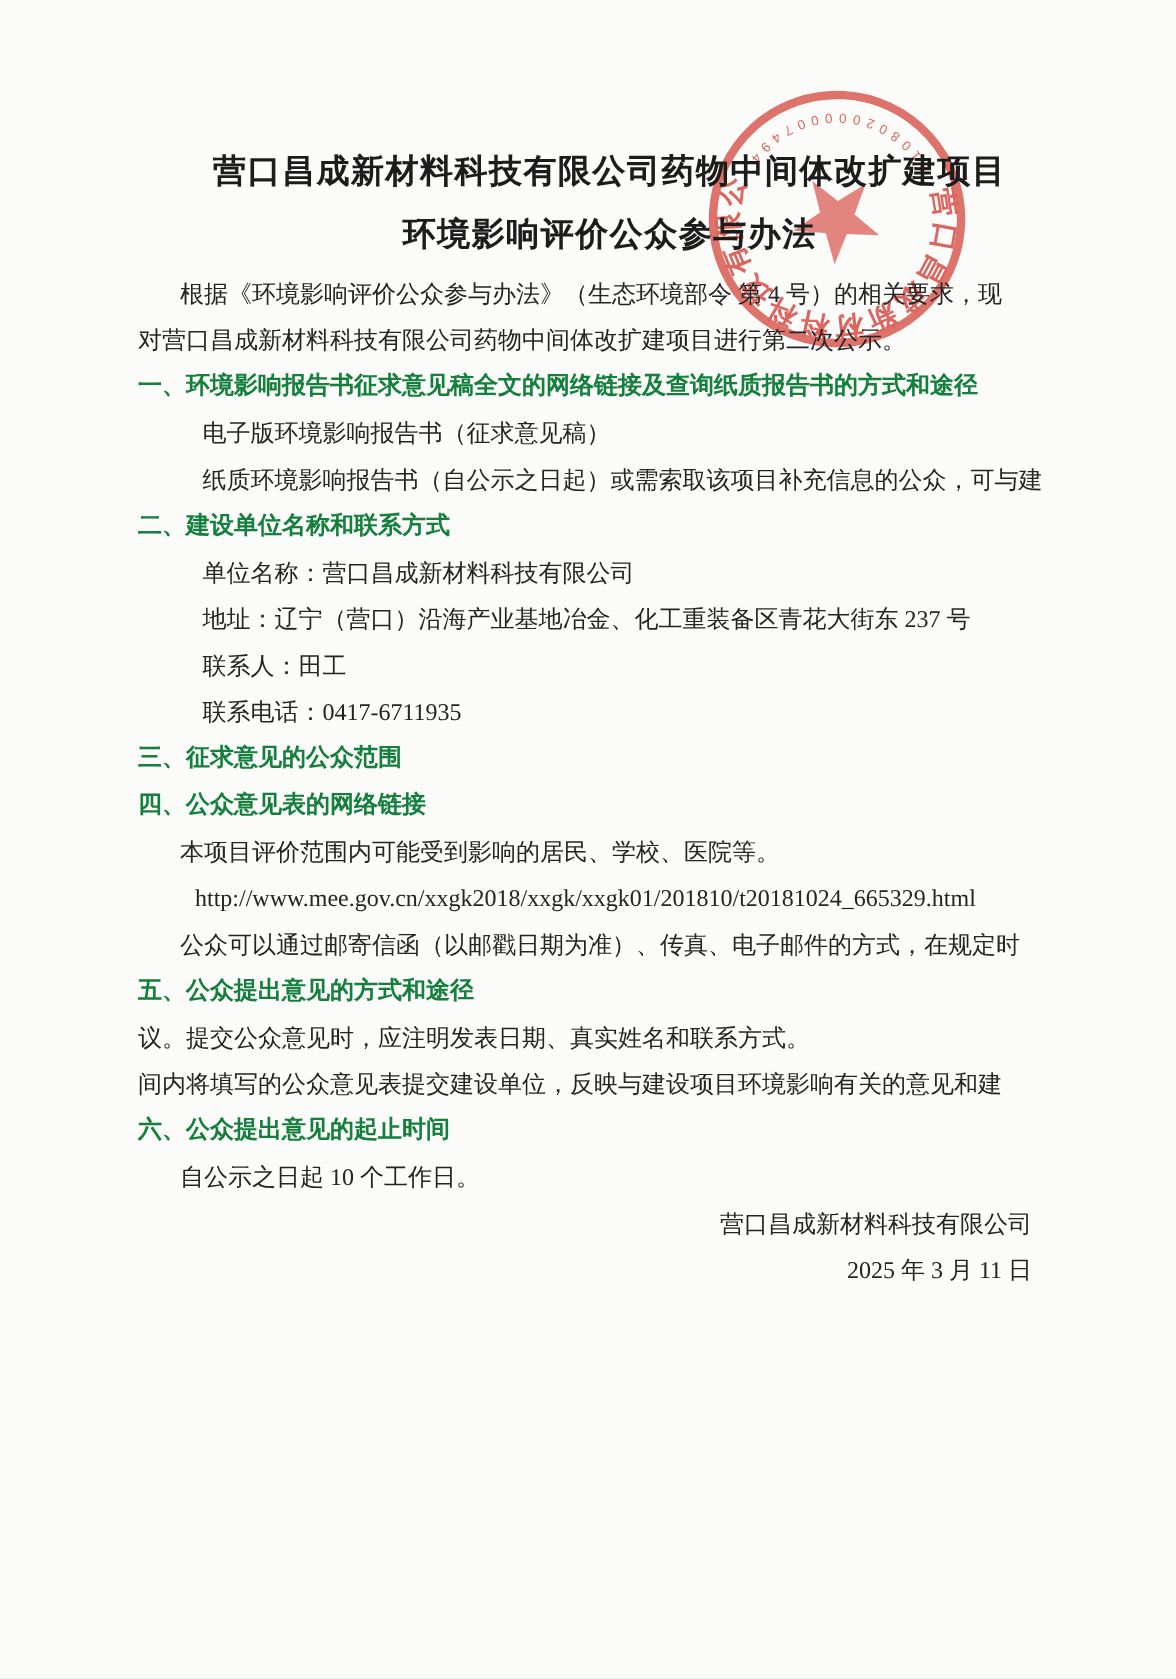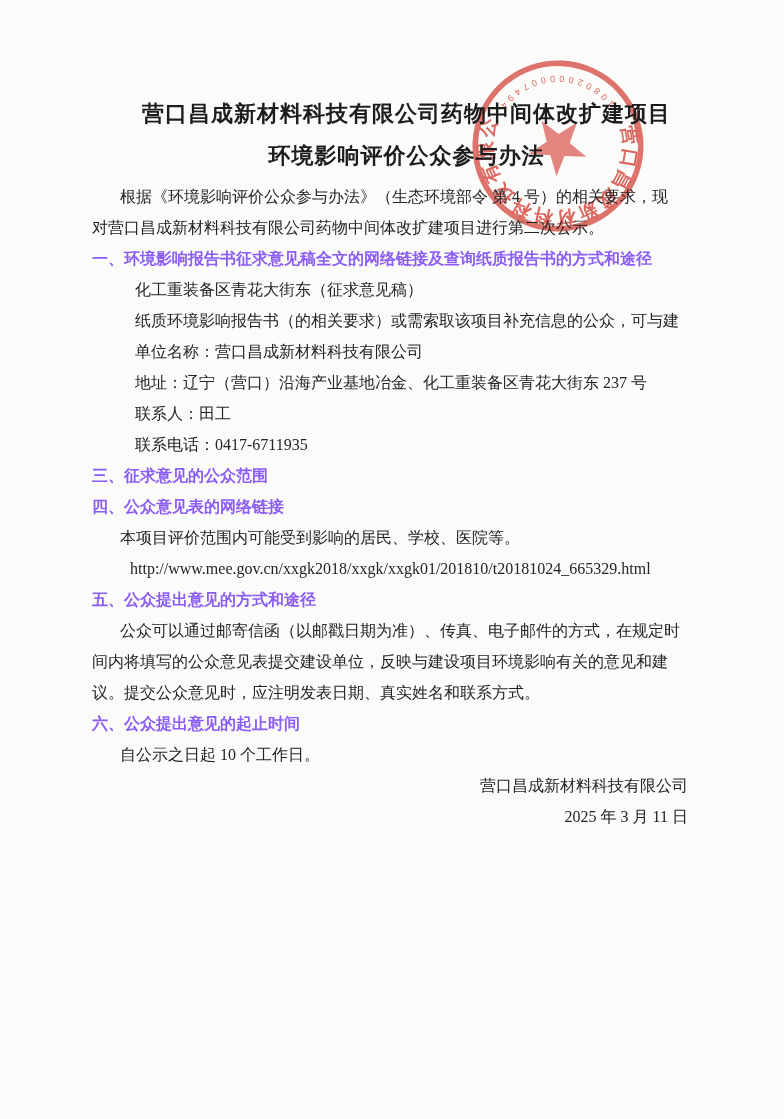--- a/index.html
+++ b/index.html
@@ -24,23 +24,23 @@
     line-height:42px;
     color:#1c1c1c;
   }
   .body-block{margin-top:4px;font-size:16px;}
   .ln{line-height:31px;white-space:nowrap;}
   .flush{padding-left:0;}
   .indent-sm{padding-left:28px;}
   .indent-md{padding-left:38px;}
   .indent-lg{padding-left:43px;}
   .heading{
-    font-family:Liberation Sans, sans-serif;
+    font-family:Liberation Mono, monospace;
     font-weight:700;
-    color:#8b5cf6;
+    color:#15803d;
   }
   .sign{
     line-height:31px;
     text-align:right;
     padding-right:33px;
   }
   
   .seal{
     position:absolute;
     left:463px;top:51px;
@@ -90,34 +90,35 @@
     <div class="title-block">
       <div class="title-line">营口昌成新材料科技有限公司药物中间体改扩建项目</div>
       <div class="title-line">环境影响评价公众参与办法</div>
     </div>
 
     <div class="body-block" id="body-container">
 
     <div class="ln indent-sm">根据《环境影响评价公众参与办法》（生态环境部令 第 4 号）的相关要求，现</div>
         <div class="ln flush">对营口昌成新材料科技有限公司药物中间体改扩建项目进行第二次公示。</div>
         <div class="ln heading">一、环境影响报告书征求意见稿全文的网络链接及查询纸质报告书的方式和途径</div>
-        <div class="ln indent-lg">化工重装备区青花大街东（征求意见稿）</div>
-        <div class="ln indent-lg">纸质环境影响报告书（的相关要求）或需索取该项目补充信息的公众，可与建</div>
+        <div class="ln indent-lg">电子版环境影响报告书（征求意见稿）</div>
+        <div class="ln indent-lg">纸质环境影响报告书（自公示之日起）或需索取该项目补充信息的公众，可与建</div>
+        <div class="ln heading">二、建设单位名称和联系方式</div>
         <div class="ln indent-lg">单位名称：营口昌成新材料科技有限公司</div>
         <div class="ln indent-lg">地址：辽宁（营口）沿海产业基地冶金、化工重装备区青花大街东 237 号</div>
         <div class="ln indent-lg">联系人：田工</div>
         <div class="ln indent-lg">联系电话：0417-6711935</div>
         <div class="ln heading">三、征求意见的公众范围</div>
         <div class="ln heading">四、公众意见表的网络链接</div>
         <div class="ln indent-sm">本项目评价范围内可能受到影响的居民、学校、医院等。</div>
         <div class="ln indent-md">http://www.mee.gov.cn/xxgk2018/xxgk/xxgk01/201810/t20181024_665329.html</div>
+        <div class="ln indent-sm">公众可以通过邮寄信函（以邮戳日期为准）、传真、电子邮件的方式，在规定时</div>
         <div class="ln heading">五、公众提出意见的方式和途径</div>
-        <div class="ln indent-sm">公众可以通过邮寄信函（以邮戳日期为准）、传真、电子邮件的方式，在规定时</div>
+        <div class="ln flush">议。提交公众意见时，应注明发表日期、真实姓名和联系方式。</div>
         <div class="ln flush">间内将填写的公众意见表提交建设单位，反映与建设项目环境影响有关的意见和建</div>
-        <div class="ln flush">议。提交公众意见时，应注明发表日期、真实姓名和联系方式。</div>
         <div class="ln heading">六、公众提出意见的起止时间</div>
         <div class="ln indent-sm">自公示之日起 10 个工作日。</div>
         <div class="ln sign">营口昌成新材料科技有限公司</div>
         <div class="ln sign">2025 年 3 月 11 日</div>
       </div>
   </div>
 
 </div>
 
 </body></html>

